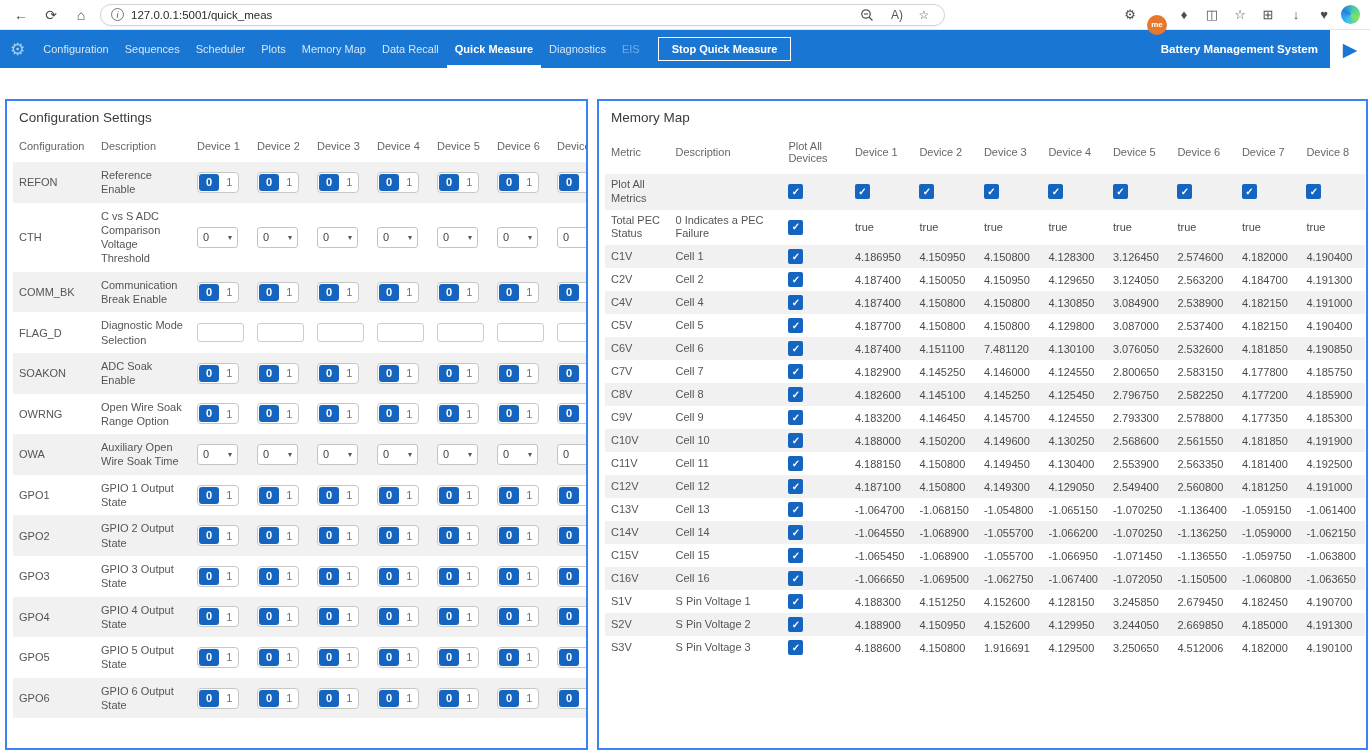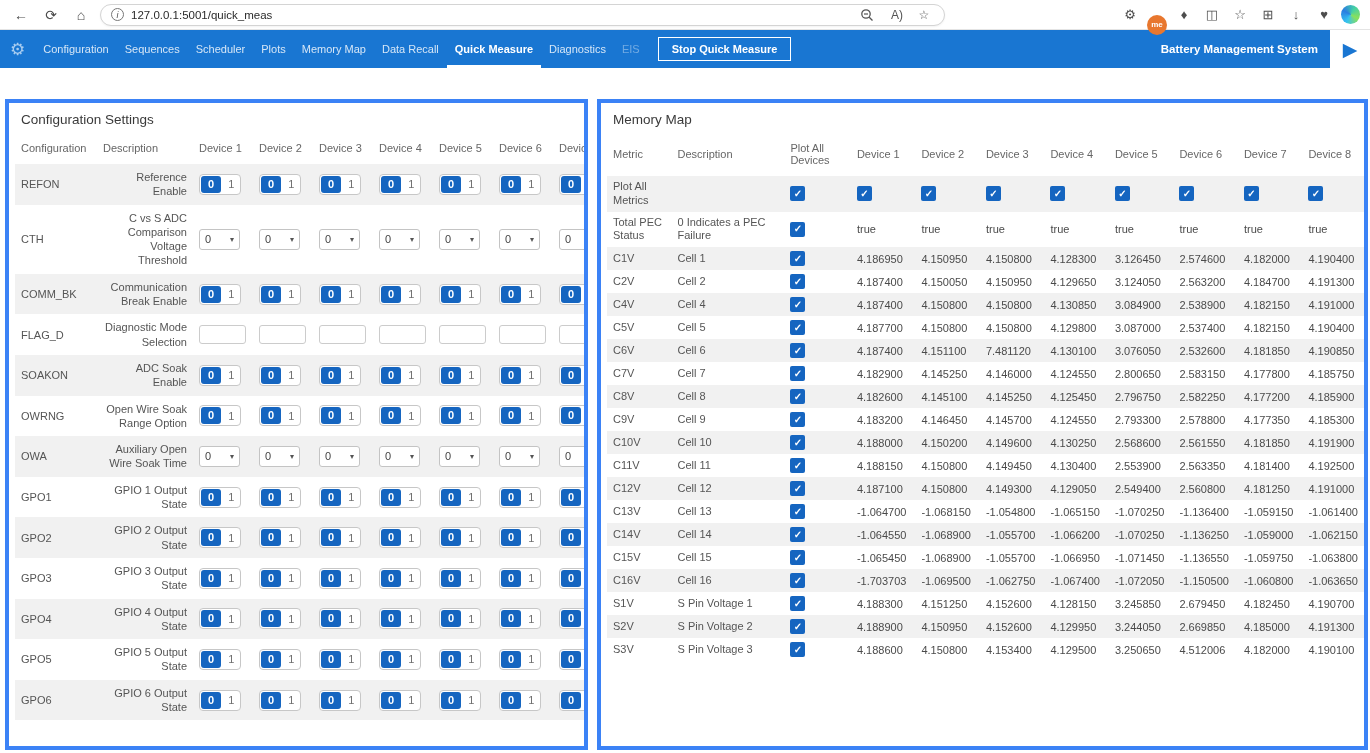--- a/index.html
+++ b/index.html
@@ -72,21 +72,21 @@
   .nav-right { margin-left:auto; display:flex; align-items:center; height:38px; }
   .app-title { font-size:11.5px; font-weight:bold; color:#fff; margin-right:12px; }
   .play-box {
     width:40px; height:38px; background:#fff; display:flex; align-items:center; justify-content:center;
     cursor:pointer;
   }
   .play-glyph { color:#1976d2; font-size:19px; line-height:1; }
 
   
   .panel {
-    position:absolute; background:#fff; border:4px solid #3b82f6; overflow:hidden;
+    position:absolute; background:#fff; border:2px solid #3b82f6; overflow:hidden;
   }
   #config-panel { left:5px;  top:99px; width:583px; height:651px; }
   #memory-panel { left:597px; top:99px; width:771px; height:651px; }
   .panel-title {
     font-size:13.5px; color:#3a3a3a; font-weight:normal;
     margin:0; padding:9px 12px 5px 12px;
   }
 
   table { border-collapse:collapse; table-layout:fixed; font-size:11px; }
   th {
@@ -94,21 +94,21 @@
   }
   td { padding:6px 6px; vertical-align:middle; color:#4a4a4a; }
   tbody tr:nth-child(odd) { background:#f1f1f1; }
 
   
   #config-table { width:598px; margin-left:6px; }
   #config-table th:nth-child(1){ width:82px; }
   #config-table th:nth-child(2){ width:96px; }
   #config-table th:nth-child(n+3){ width:60px; }
   .cfg-name { color:#555; }
-  .cfg-desc { color:#555; line-height:1.3;text-align:right; }
+  .cfg-desc { color:#555; line-height:1.3; }
 
   .toggle {
     display:inline-flex; align-items:center; background:#fff;
     border:1px solid #c7c7c7; border-radius:4px; height:21px; cursor:pointer;
   }
   .t-on {
     background:#1565c0; color:#fff; font-weight:bold; border-radius:3px;
     margin:1px; padding:0 7px; font-size:11px; line-height:17px;
   }
   .t-off { color:#6f6f6f; padding:0 6px; font-size:11px; }
@@ -891,21 +891,21 @@
           <td class="mm-val">-1.136550</td>
           <td class="mm-val">-1.059750</td>
           <td class="mm-val">-1.063800</td>
         </tr>
         <tr>
           <td class="mm-metric">C16V</td>
           <td class="mm-desc">Cell 16</td>
           <td class="cb-cell"><span class="checkbox">
               <span class="check">✓</span>
             </span></td>
-          <td class="mm-val">-1.703703</td>
+          <td class="mm-val">-1.066650</td>
           <td class="mm-val">-1.069500</td>
           <td class="mm-val">-1.062750</td>
           <td class="mm-val">-1.067400</td>
           <td class="mm-val">-1.072050</td>
           <td class="mm-val">-1.150500</td>
           <td class="mm-val">-1.060800</td>
           <td class="mm-val">-1.063650</td>
         </tr>
         <tr>
           <td class="mm-metric">S1V</td>
@@ -938,21 +938,21 @@
           <td class="mm-val">4.191300</td>
         </tr>
         <tr>
           <td class="mm-metric">S3V</td>
           <td class="mm-desc">S Pin Voltage 3</td>
           <td class="cb-cell"><span class="checkbox">
               <span class="check">✓</span>
             </span></td>
           <td class="mm-val">4.188600</td>
           <td class="mm-val">4.150800</td>
-          <td class="mm-val">4.153400</td>
+          <td class="mm-val">1.916691</td>
           <td class="mm-val">4.129500</td>
           <td class="mm-val">3.250650</td>
           <td class="mm-val">4.512006</td>
           <td class="mm-val">4.182000</td>
           <td class="mm-val">4.190100</td>
         </tr>
       </tbody>
     </table>
 </section>
 

